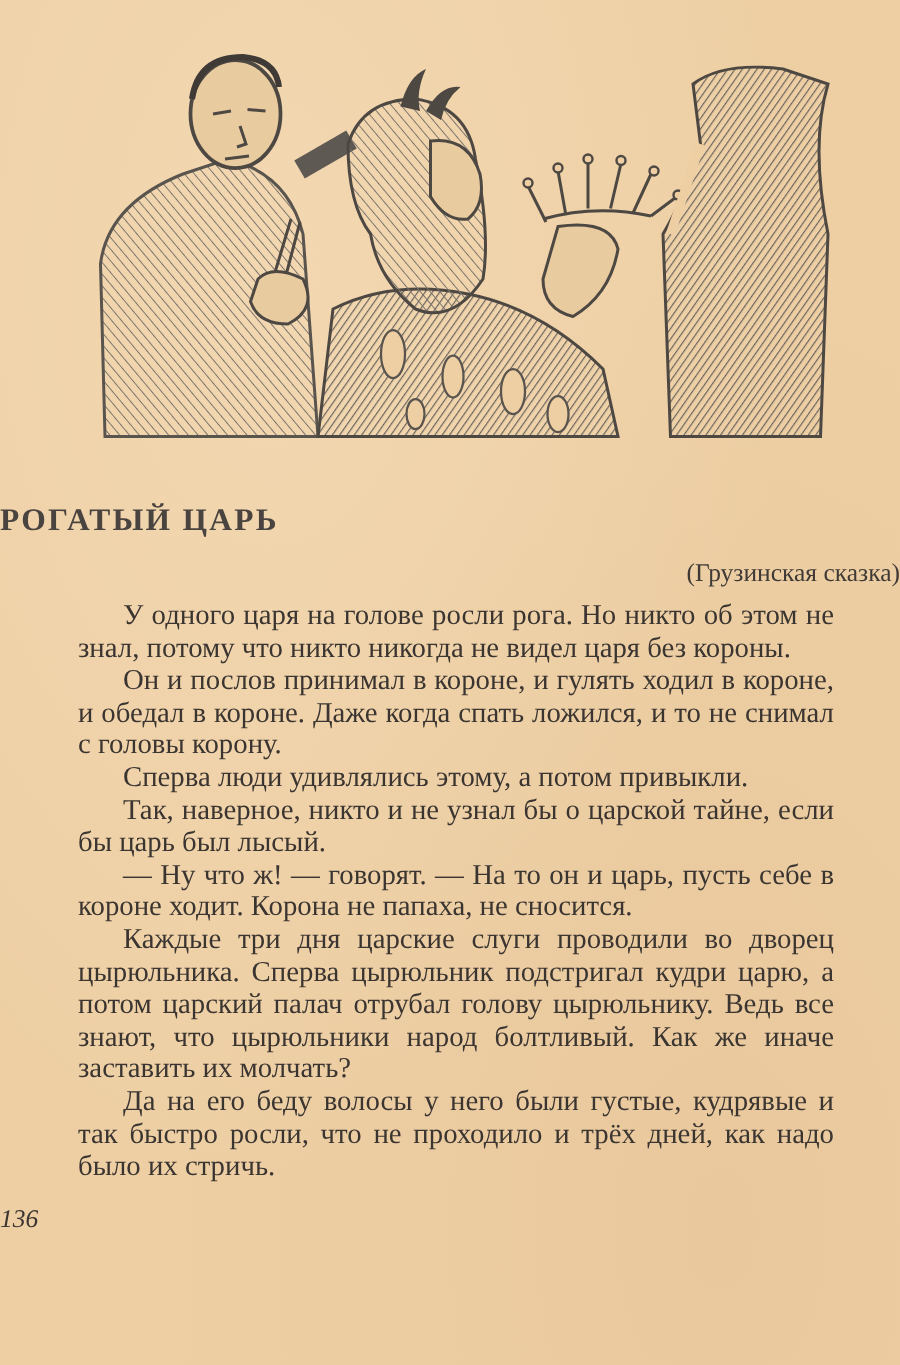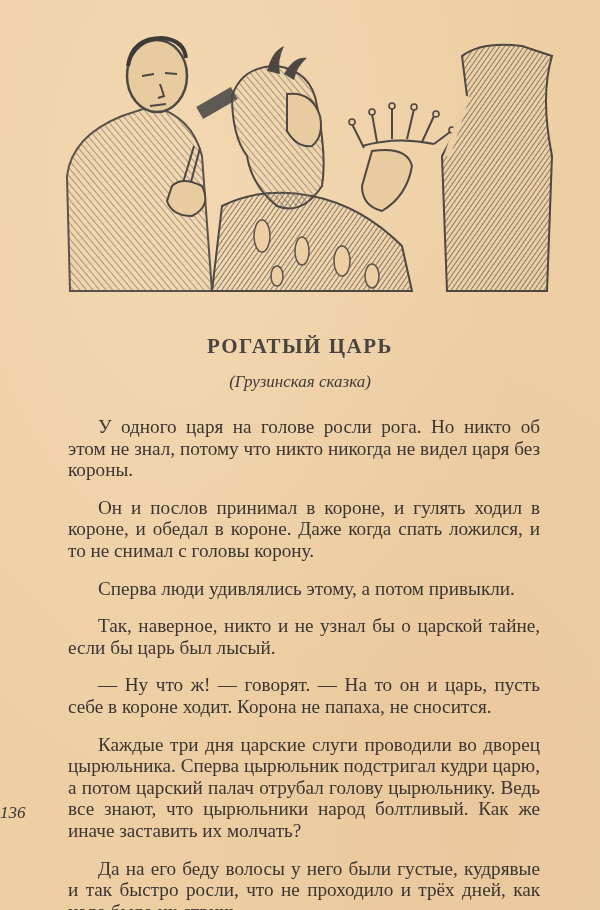--- a/index.html
+++ b/index.html
@@ -15,33 +15,33 @@
     background:
       radial-gradient(ellipse at 30% 20%, rgba(255,240,215,0.25), rgba(0,0,0,0) 60%),
       radial-gradient(ellipse at 80% 90%, rgba(200,160,110,0.15), rgba(0,0,0,0) 55%),
       #eecfa4;
   }
   .illustration {
     position: absolute; left: 62px; top: 36px; width: 500px; height: 262px;
   }
   .title {
     position: absolute; left: 0; width: 600px; top: 334px;
-    text-align: center; font-size: 21px; font-weight: bold;
+    font-size: 21px; font-weight: bold;
     letter-spacing: 1.5px; color: #4a4440;
   }
   .subtitle {
     position: absolute; left: 0; width: 600px; top: 372px;
-    text-align: center; font-size: 17px; font-style: italic; color: #3f3a36;
+    text-align: right; font-size: 17px; color: #3f3a36;
   }
   .body-text {
     position: absolute; left: 52px; top: 400px; width: 504px;
     font-size: 19.2px; line-height: 21.6px;
     text-align: justify; color: #3b3531;
   }
-  .body-text p { margin: 16px; text-indent: 30px; }
+  .body-text p { margin: 0; text-indent: 30px; }
   .page-number {
     position: absolute; left: 0; width: 600px; top: 803px;
     text-align: left; font-size: 17px; font-style: italic; color: #3b3531;
   }
 </style>
 </head>
 <body>
 
 <div class="page">
 

